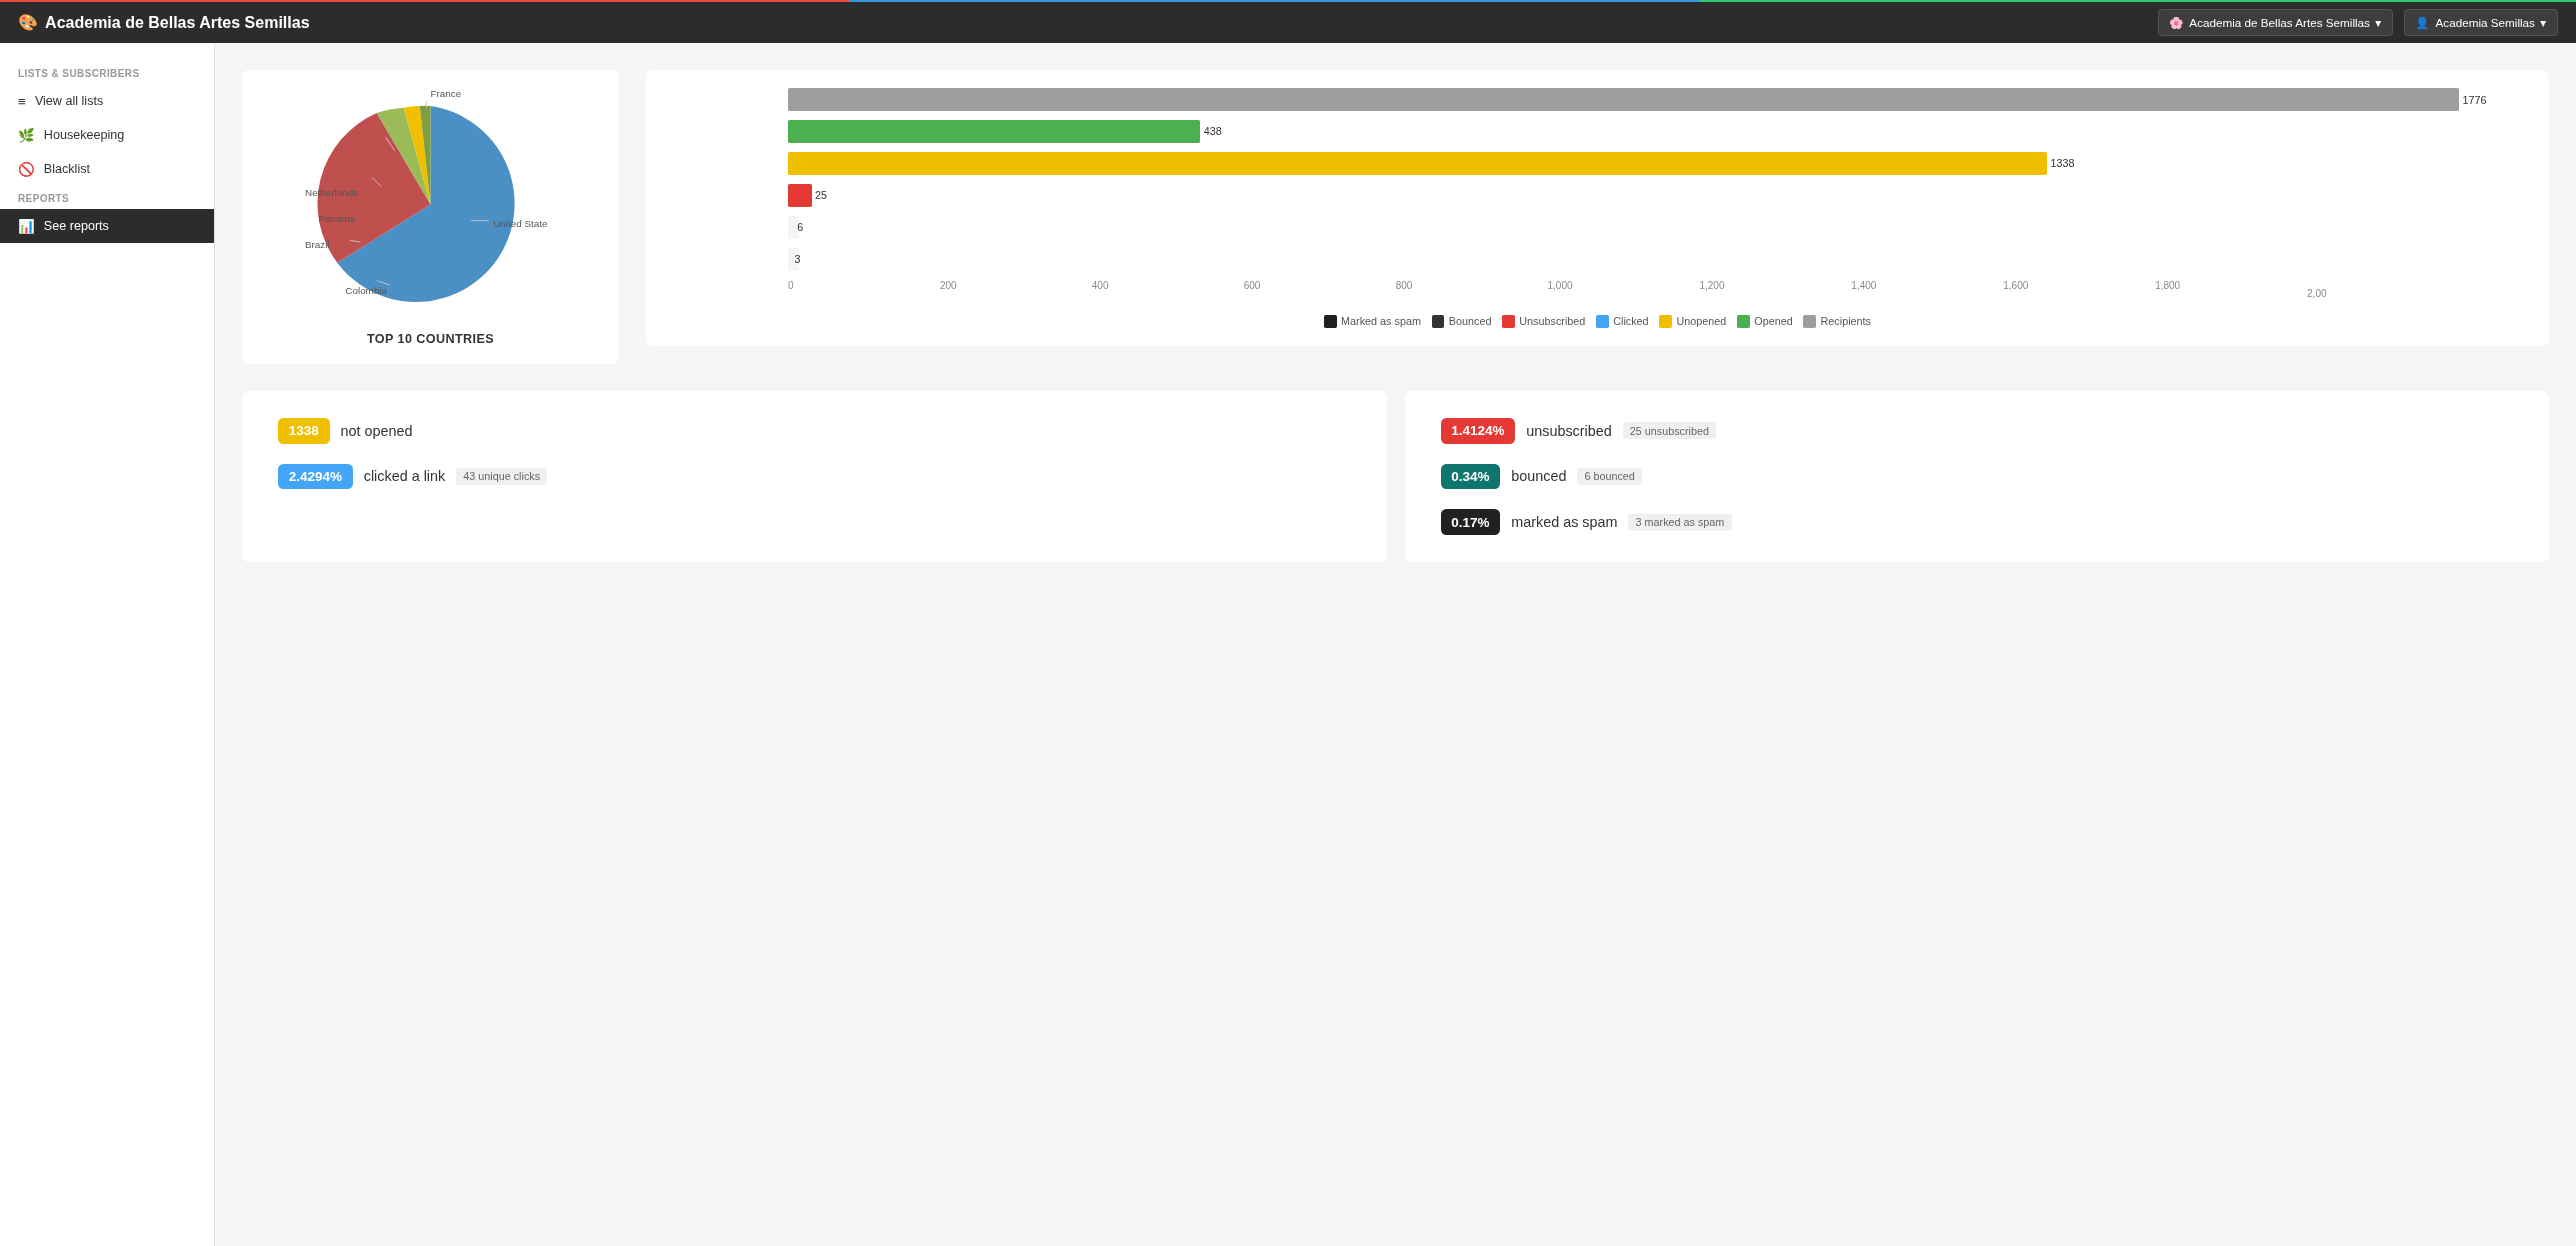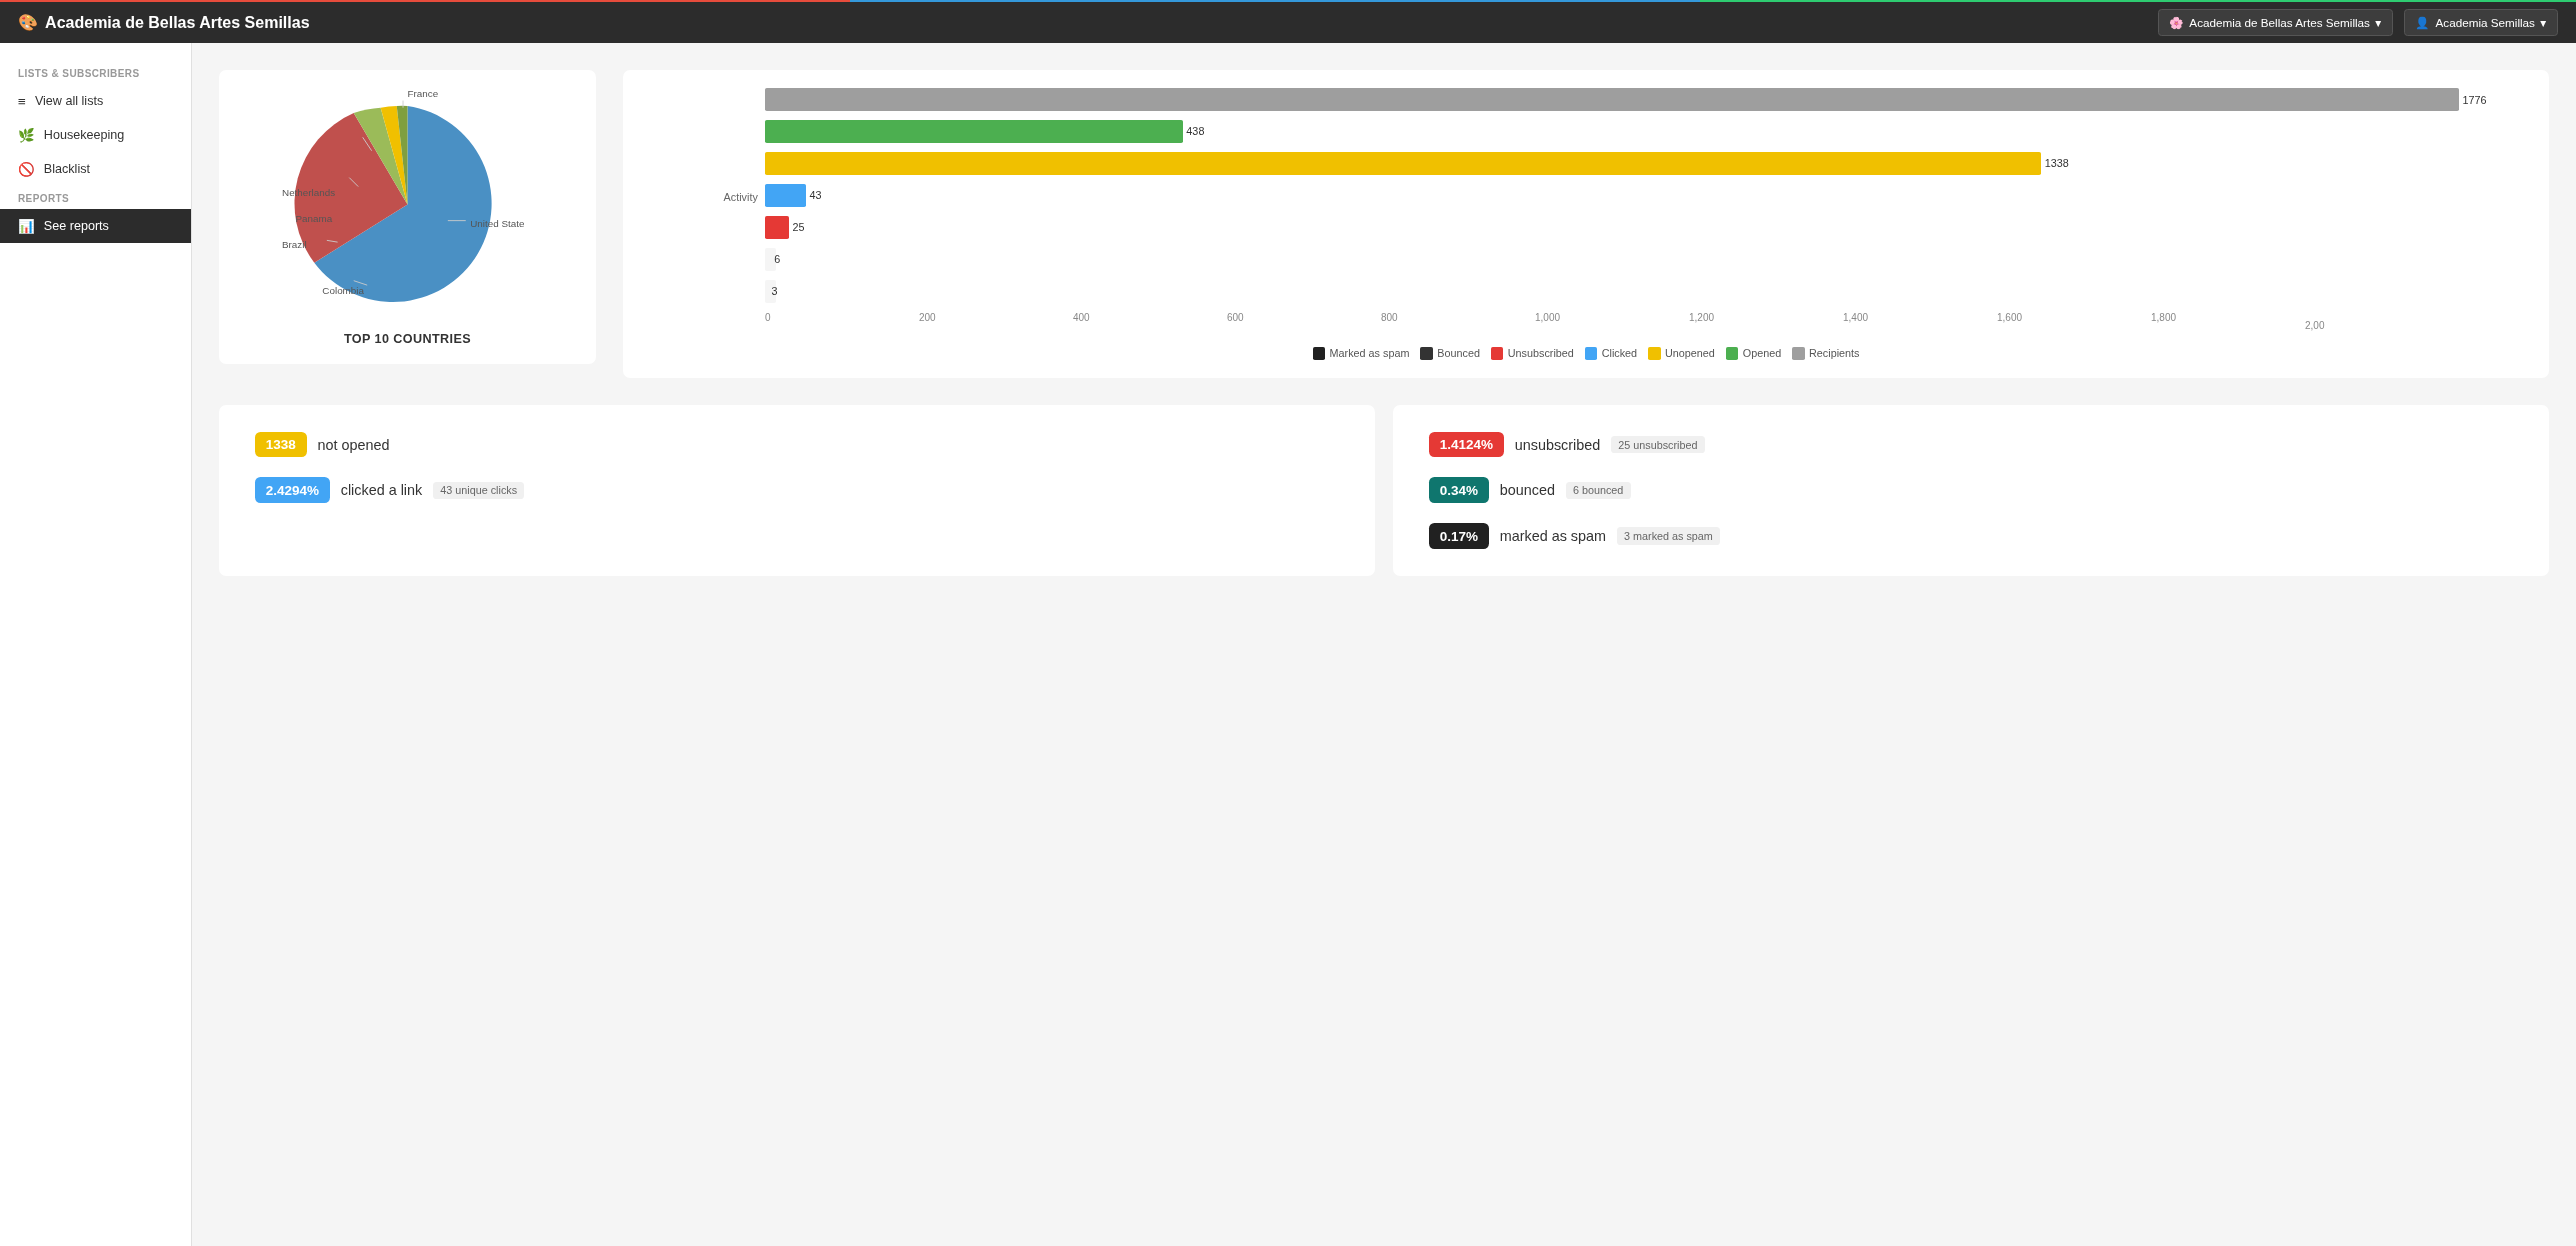--- a/index.html
+++ b/index.html
@@ -43,21 +43,21 @@
     }
 
     
     .layout {
       display: flex;
       min-height: calc(100vh - 43px);
     }
 
     
     .sidebar {
-      width: 192px;
+      width: 215px;
       background: #fff;
       border-right: 0.9px solid #e0e0e0;
       padding: 18px 0;
       flex-shrink: 0;
     }
     .sidebar-section-label {
       font-size: 10px;
       font-weight: 700;
       color: #999;
       text-transform: uppercase;
@@ -346,27 +346,20 @@
     <div style="flex:1; position:relative; height:23px; margin-bottom:3.6px;">
       <div style="height:100%; width:24.66216216216216%; background:#4caf50; border-radius:1.8px; min-width: 0px;"></div>
       <span style="position:absolute; left:24.66216216216216%; transform:translateX(3.6px); top:50%; transform:translateY(-50%) translateX(3.6px); font-size:10.8px; color:#333; white-space:nowrap;">438</span>
     </div>
   </div>
               <div class="bar-row">
     <div class="bar-label" style="width:61px; text-align:right; padding-right:7.2px; font-size:10.8px; color:#666; flex-shrink:0;"></div>
     <div style="flex:1; position:relative; height:23px; margin-bottom:3.6px;">
       <div style="height:100%; width:75.33783783783784%; background:#f0c000; border-radius:1.8px; min-width: 0px;"></div>
       <span style="position:absolute; left:75.33783783783784%; transform:translateX(3.6px); top:50%; transform:translateY(-50%) translateX(3.6px); font-size:10.8px; color:#333; white-space:nowrap;">1338</span>
-    </div>
-  </div>
-              <div class="bar-row">
-    <div class="bar-label" style="width:61px; text-align:right; padding-right:7.2px; font-size:10.8px; color:#666; flex-shrink:0;">Activity</div>
-    <div style="flex:1; position:relative; height:23px; margin-bottom:3.6px;">
-      <div style="height:100%; width:2.421171171171171%; background:#42a5f5; border-radius:1.8px; min-width: 0px;"></div>
-      <span style="position:absolute; left:2.421171171171171%; transform:translateX(3.6px); top:50%; transform:translateY(-50%) translateX(3.6px); font-size:10.8px; color:#333; white-space:nowrap;">43</span>
     </div>
   </div>
               <div class="bar-row">
     <div class="bar-label" style="width:61px; text-align:right; padding-right:7.2px; font-size:10.8px; color:#666; flex-shrink:0;"></div>
     <div style="flex:1; position:relative; height:23px; margin-bottom:3.6px;">
       <div style="height:100%; width:1.4076576576576576%; background:#e53935; border-radius:1.8px; min-width: 10.8px;"></div>
       <span style="position:absolute; left:1.4076576576576576%; transform:translateX(3.6px); top:50%; transform:translateY(-50%) translateX(3.6px); font-size:10.8px; color:#333; white-space:nowrap;">25</span>
     </div>
   </div>
               <div class="bar-row">

